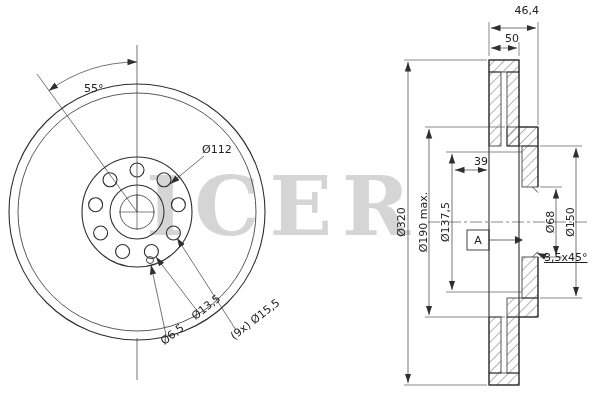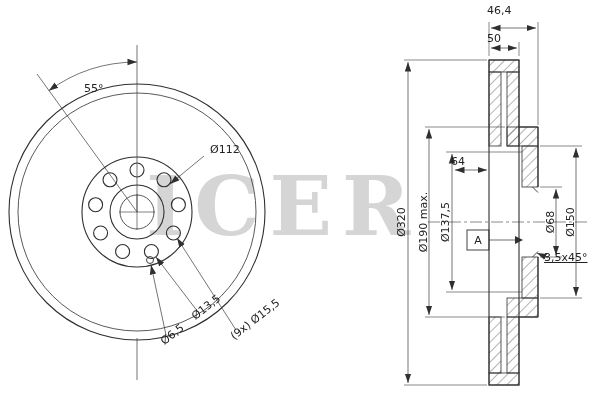--- a/index.html
+++ b/index.html
@@ -1,21 +1,21 @@
 <!DOCTYPE html>
 <html><head>
 <meta charset="utf-8">
 <style>
   html,body{margin:0;padding:0;background:#fff;}
   #stage{
     position:relative;width:600px;height:400px;background:#ffffff;overflow:hidden;
     font-family:"DejaVu Sans","Liberation Sans",sans-serif;color:#222;
   }
   .lbl{position:absolute;font-size:11px;line-height:12px;color:#222;white-space:nowrap;}
-  .lbl.center{text-align:left;}
+  .lbl.center{text-align:right;}
   .vlabel{position:absolute;font-size:11px;color:#222;white-space:nowrap;
           transform:translate(-50%,-50%) rotate(-90deg);}
   .dlabel{position:absolute;font-size:11px;color:#222;white-space:nowrap;
           transform-origin:0 50%;transform:rotate(-38deg);}
   #watermark{
     position:absolute;left:146px;top:158px;font-family:"DejaVu Serif","Liberation Serif",serif;
     font-weight:bold;font-size:82px;letter-spacing:10px;color:rgba(168,168,168,0.48);
     user-select:none;
     text-align:right;
   }
@@ -136,28 +136,28 @@
     </g>
 
     <g stroke="#2f2f2f" fill="none" stroke-width="0.9">
       <rect x="467" y="230" width="22" height="20"></rect>
       <line x1="489" y1="240" x2="515" y2="240" stroke-width="0.7"></line>
       <polygon points="515,236 515,244 523,240" fill="#2f2f2f" stroke="none"></polygon>
     </g>
   </svg>
 
   <div class="lbl" style="left:84px;top:83px;">55°</div>
-  <div class="lbl" style="left:202px;top:144px;margin-left:8px;">Ø112</div>
+  <div class="lbl" style="left:202px;top:144px;">Ø112</div>
   <div class="dlabel" style="left:193px;top:311px;">Ø13,5</div>
   <div class="dlabel" style="left:162px;top:336px;">Ø6,5</div>
   <div class="dlabel" style="left:232px;top:331px;">(9x) Ø15,5</div>
 
   <div class="lbl center" style="left:487px;top:5px;width:52px;">46,4</div>
   <div class="lbl center" style="left:487px;top:33px;width:32px;">50</div>
-  <div class="lbl center" style="left:451px;top:156px;width:37px;">64</div>
+  <div class="lbl center" style="left:451px;top:156px;width:37px;">39</div>
   <div class="lbl" style="left:544px;top:252px;text-decoration:underline;">3,5x45°</div>
 
   <div class="vlabel" style="left:401px;top:222px;">Ø320</div>
   <div class="vlabel" style="left:423px;top:222px;">Ø190 max.</div>
   <div class="vlabel" style="left:445px;top:222px;">Ø137,5</div>
   <div class="vlabel" style="left:550px;top:222px;">Ø68</div>
   <div class="vlabel" style="left:570px;top:222px;">Ø150</div>
 
   <div class="abox" style="left:478px;top:240px;">A</div>
 </div>

